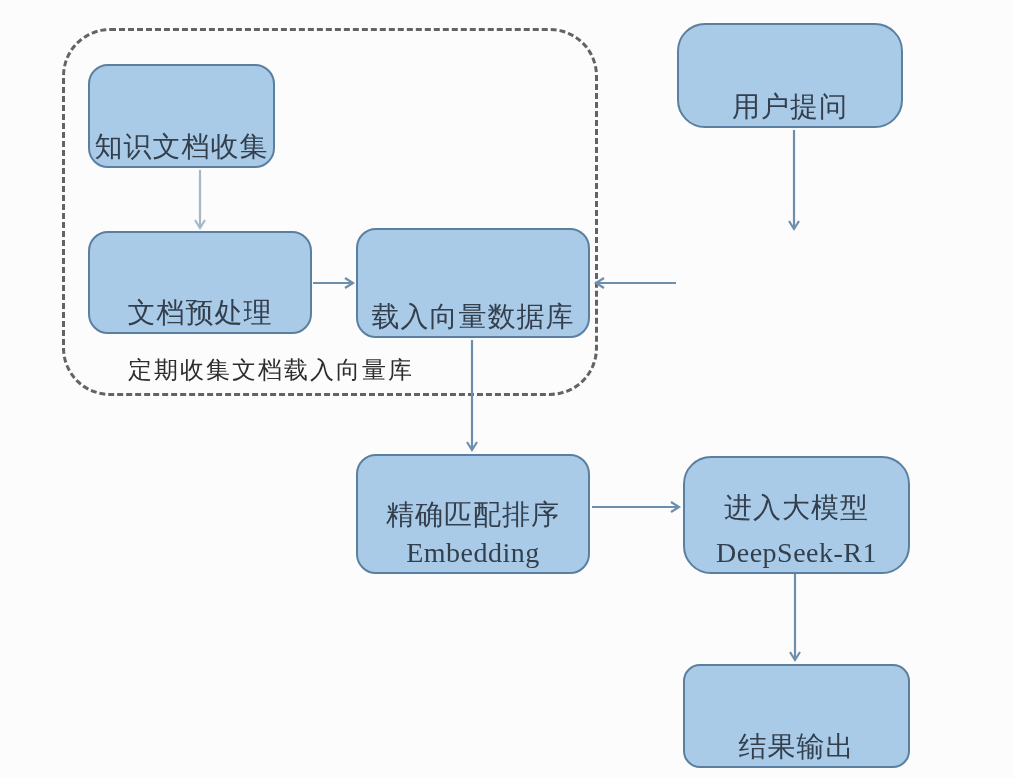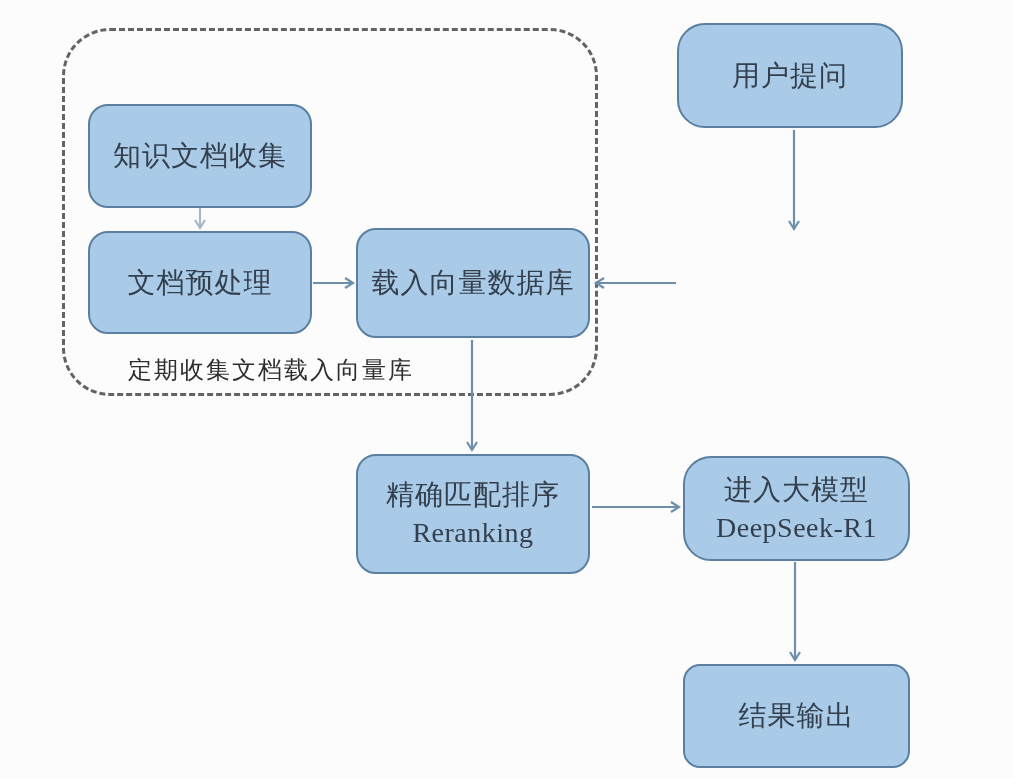--- a/index.html
+++ b/index.html
@@ -50,35 +50,35 @@
     color: var(--label-text);
     white-space: nowrap;
   }
   .node {
     position: absolute;
     background: var(--node-fill);
     border: 2.5px solid var(--node-border);
     display: flex;
     flex-direction: column;
     align-items: center;
-    justify-content: center;
+    justify-content: flex-end;
     text-align: center;
     color: var(--node-text);
     font-size: 28px;
     line-height: 38px;
     letter-spacing: 1px;
   }
   .node .latin { letter-spacing: 0.5px; }
-  .n-collect    { left: 88px;  top: 64px;  width: 224px; height: 104px; border-radius: 20px; margin-top: 40px; }
+  .n-collect    { left: 88px;  top: 64px;  width: 187px; height: 104px; border-radius: 20px; }
   .n-preprocess { left: 88px;  top: 231px; width: 224px; height: 103px; border-radius: 20px; gap: 28px; }
   .n-vectordb   { left: 356px; top: 228px; width: 234px; height: 110px; border-radius: 20px; }
   .n-userq      { left: 677px; top: 23px;  width: 226px; height: 105px; border-radius: 28px; }
   .n-compare    { left: 678px; top: 233px; width: 228px; height: 106px; border-radius: 28px; }
   .n-rerank     { left: 356px; top: 454px; width: 234px; height: 120px; border-radius: 20px; }
-  .n-llm        { left: 683px; top: 456px; width: 227px; height: 105px; border-radius: 28px; }
+  .n-llm        { left: 683px; top: 456px; width: 227px; height: 118px; border-radius: 28px; gap: 7px; }
   .n-output     { left: 683px; top: 664px; width: 227px; height: 104px; border-radius: 17px; }
 </style>
 </head>
 <body>
 
 <div class="canvas">
 
   <div class="group-box"></div>
   <div class="group-label">定期收集文档载入向量库</div>
 
@@ -112,21 +112,21 @@
     <div>载入向量数据库</div>
   </div>
 
   <div class="node n-userq">
     <div>用户提问</div>
   </div>
 
 
   <div class="node n-rerank">
     <div>精确匹配排序</div>
-    <div class="latin">Reranking</div>
+    <div class="latin">Embedding</div>
   </div>
 
   <div class="node n-llm">
     <div>进入大模型</div>
     <div class="latin">DeepSeek-R1</div>
   </div>
 
   <div class="node n-output">
     <div>结果输出</div>
   </div>

